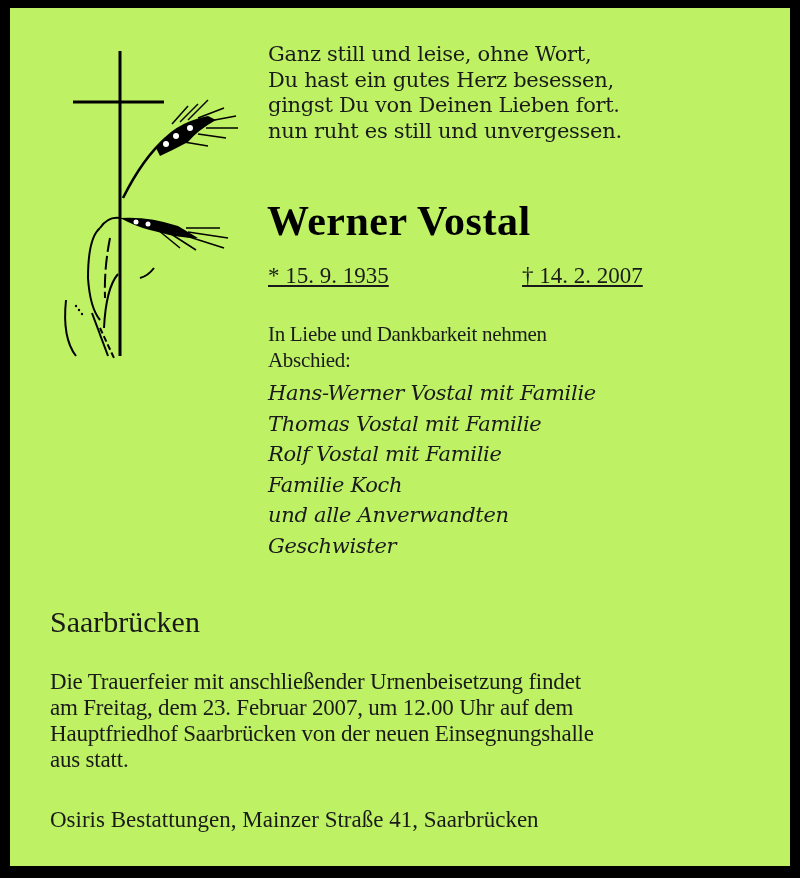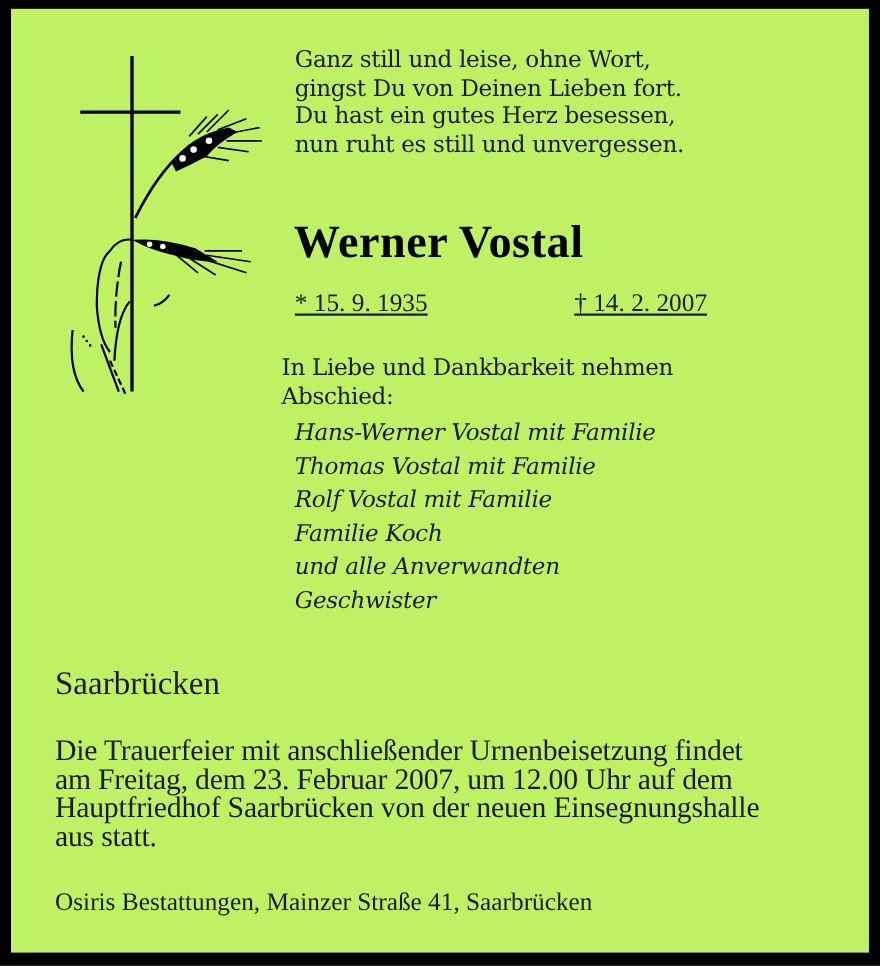--- a/index.html
+++ b/index.html
@@ -48,25 +48,26 @@
       font-family: "Liberation Serif", serif;
       font-size: 23px;
       line-height: 28px;
       white-space: nowrap;
       text-decoration: underline;
     }
     .birth { left: 258px; }
     .death { left: 512px; }
     .farewell {
       position: absolute;
-      left: 246px; top: 313px;
+      left: 258px; top: 313px;
       font-size: 21px;
       line-height: 26px;
       letter-spacing: -0.3px;
       white-space: nowrap;
+      font-family: Liberation Serif, serif;
     }
     .mourners {
       position: absolute;
       left: 258px; top: 370px;
       font-size: 21px;
       line-height: 30.5px;
       font-style: italic;
       letter-spacing: -0.3px;
       white-space: nowrap;
     }
@@ -75,21 +76,21 @@
       left: 40px; top: 600px;
       font-family: "Liberation Serif", serif;
       font-size: 30px;
       line-height: 28px;
       white-space: nowrap;
     }
     .ceremony {
       position: absolute;
       left: 40px; top: 661px;
       font-family: "Liberation Serif", serif;
-      font-size: 27px;
+      font-size: 23px;
       line-height: 26px;
       letter-spacing: -0.2px;
     }
     .ceremony div { white-space: nowrap; }
     .funeral-home {
       position: absolute;
       left: 40px; top: 798px;
       font-family: "Liberation Serif", serif;
       font-size: 23px;
       line-height: 28px;
@@ -137,22 +138,22 @@
     <path d="M52 290 L66 320" stroke="#000" stroke-width="2" fill="none" stroke-dasharray="6 3"></path>
     <path d="M18 262 Q14 300 28 318" stroke="#000" stroke-width="2" fill="none"></path>
     <path d="M106 230 Q100 238 92 240" stroke="#000" stroke-width="2" fill="none"></path>
     <circle cx="28" cy="268" r="1.2" fill="#000"></circle>
     <circle cx="31" cy="272" r="1.2" fill="#000"></circle>
     <circle cx="34" cy="276" r="1.2" fill="#000"></circle>
   </svg>
 
   <div class="poem">
     <div>Ganz still und leise, ohne Wort,</div>
+    <div>Du hast ein gutes Herz besessen,</div>
     <div>gingst Du von Deinen Lieben fort.</div>
-    <div>Du hast ein gutes Herz besessen,</div>
     <div>nun ruht es still und unvergessen.</div>
   </div>
 
   <div class="name">Werner Vostal</div>
 
   <div class="dates birth">* 15. 9. 1935</div>
   <div class="dates death">† 14. 2. 2007</div>
 
   <div class="farewell">
     <div>In Liebe und Dankbarkeit nehmen</div>

